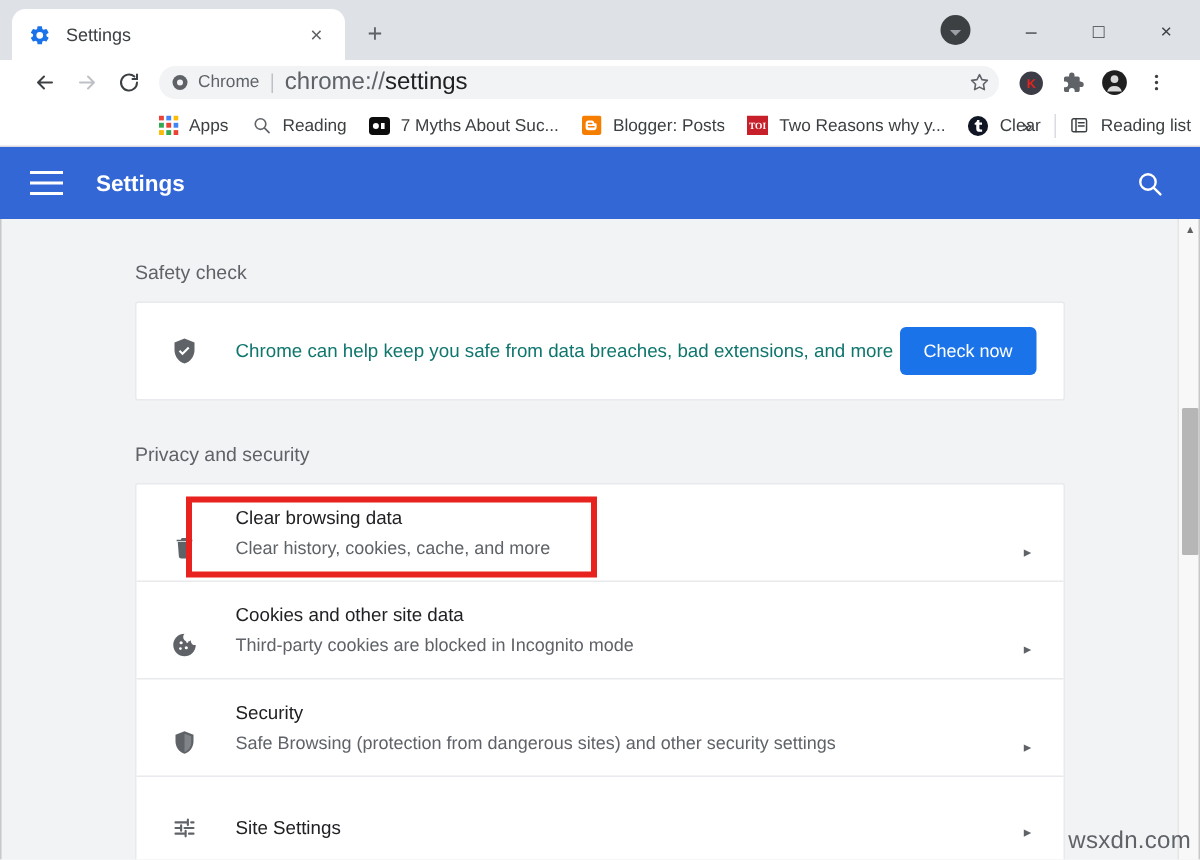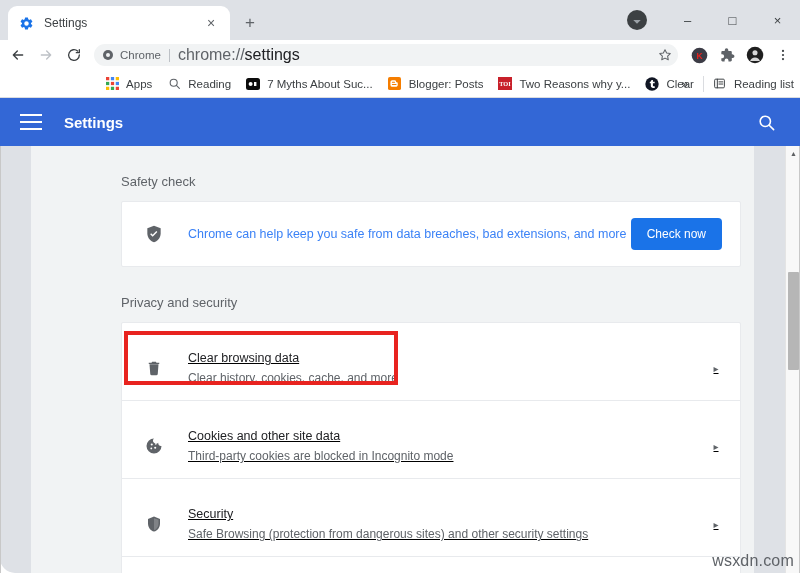--- a/index.html
+++ b/index.html
@@ -2,21 +2,21 @@
 <html><head>
 <meta charset="utf-8">
 <style>
   * { box-sizing: border-box; margin: 0; padding: 0; }
   html, body {
     width: 800px; height: 573px;
     font-family: "Liberation Sans", sans-serif;
     background: #ffffff;
     overflow: hidden;
   }
-  .window { width: 800px; height: 573px; position: relative; background: #dee1e6; border-radius: 15px; }
+  .window { width: 800px; height: 573px; position: relative; background: #dee1e6; }
 
   
   .tabstrip {
     height: 40px; background: #dee1e6; position: relative;
     display: flex; align-items: flex-end; padding-left: 8px;
   }
   .tab {
     width: 222px; height: 34px; background: #ffffff;
     border-radius: 9px 9px 0 0; display: flex; align-items: center;
     padding: 0 10px; position: relative;
@@ -49,21 +49,21 @@
     display: flex; align-items: center; justify-content: center;
   }
   .wbtn {
     width: 45px; height: 32px; display: flex; align-items: center;
     justify-content: center; color: #3c4043; font-size: 13px;
   }
 
   
   .toolbar {
     height: 30px; background: #ffffff; display: flex; align-items: center;
-    padding: 0 4px;
+    padding: 0 16px;
   }
   .navbtn {
     width: 28px; height: 28px; display: flex; align-items: center;
     justify-content: center; border-radius: 50%; flex: 0 0 28px;
   }
   .omnibox {
     flex: 1; height: 22px; background: #f1f3f4; border-radius: 11px;
     display: flex; align-items: center; padding: 0 8px; margin: 0 6px;
     position: relative;
   }
@@ -122,45 +122,45 @@
   .hamburger span:nth-child(2) { top: 7px; }
   .hamburger span:nth-child(3) { top: 14px; }
   .settings-title { color: #fff; font-size: 15px; font-weight: bold; }
   .header-search {
     position: absolute; right: 22px; width: 24px; height: 24px;
     display: flex; align-items: center; justify-content: center;
   }
 
   
   .content-area {
-    position: absolute; left: 0; top: 146px; width: 723px; height: 427px;
-    background: #f1f3f4; overflow: hidden; margin-left: 31px;
+    position: absolute; left: 0; top: 146px; width: 800px; height: 427px;
+    background: #f1f3f4; overflow: hidden;
   }
   .content-inner { width: 785px; padding: 0; }
   .section-title {
     font-size: 13px; color: #5f6368; padding: 28px 0 12px 90px;
   }
   .card {
     margin-left: 90px; width: 620px; background: #ffffff;
     border: 1px solid #e8eaed; border-radius: 2px;
   }
   .safety-row {
     display: flex; align-items: center; padding: 16px 18px 16px 22px;
     min-height: 60px;
   }
   .safety-ico { width: 22px; flex: 0 0 22px; margin-right: 22px; display:flex; }
-  .safety-text { flex: 1; font-size: 12.5px; color: #3b82f6; }
+  .safety-text { flex: 1; font-size: 12.5px; color: #0f766e; }
   .check-btn {
     background: #1a73e8; color: #fff; font-size: 12px; font-weight: normal;
     border: none; border-radius: 4px; padding: 9px 16px;
     font-family: "Liberation Sans", sans-serif; white-space: nowrap;
   }
   .setting-row {
-    display: flex; align-items: center; padding: 26px 16px 13px 22px;
-    min-height: 56px; border-bottom: 1px solid #e8eaed; position: relative; text-decoration: underline;
+    display: flex; align-items: flex-end; padding: 13px 16px 13px 22px;
+    min-height: 56px; border-bottom: 1px solid #e8eaed; position: relative;
   }
   .setting-row:last-child { border-bottom: none; }
   .row-ico {
     width: 20px; flex: 0 0 20px; margin-right: 24px;
     display: flex; align-items: center; justify-content: center;
   }
   .row-texts { flex: 1; }
   .row-title { font-size: 12.5px; color: #202124; line-height: 1.45; }
   .row-sub { font-size: 12px; color: #5f6368; line-height: 1.5; margin-top: 2px; }
   .row-arrow {

